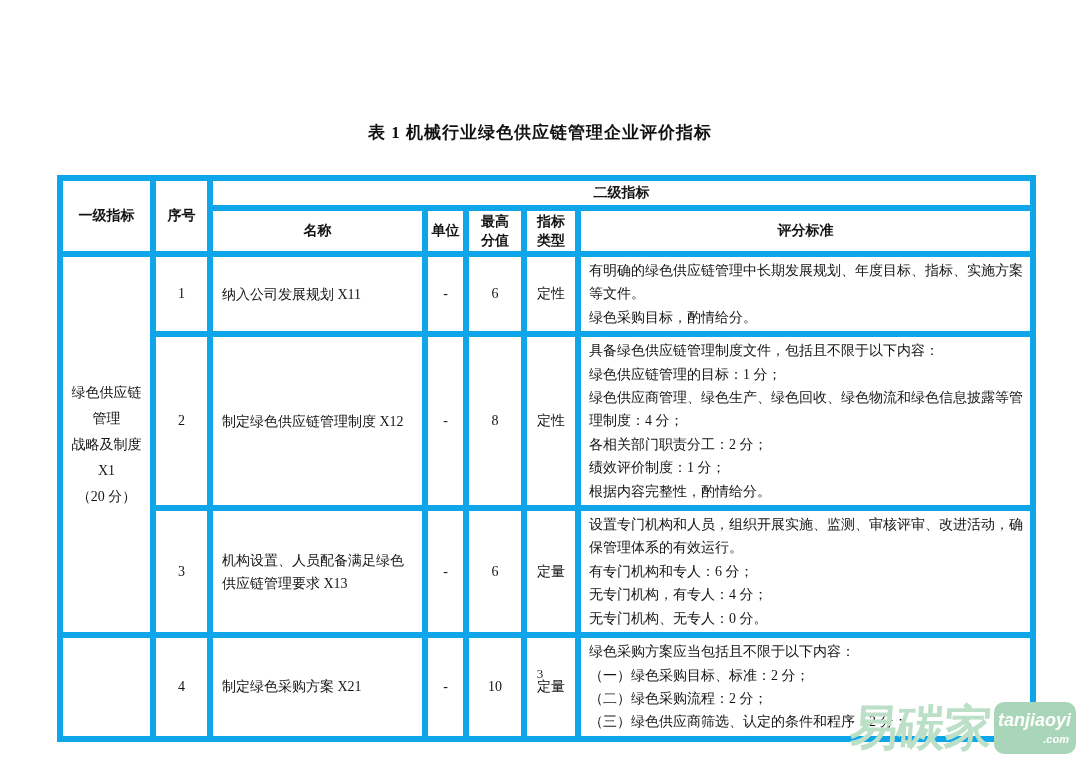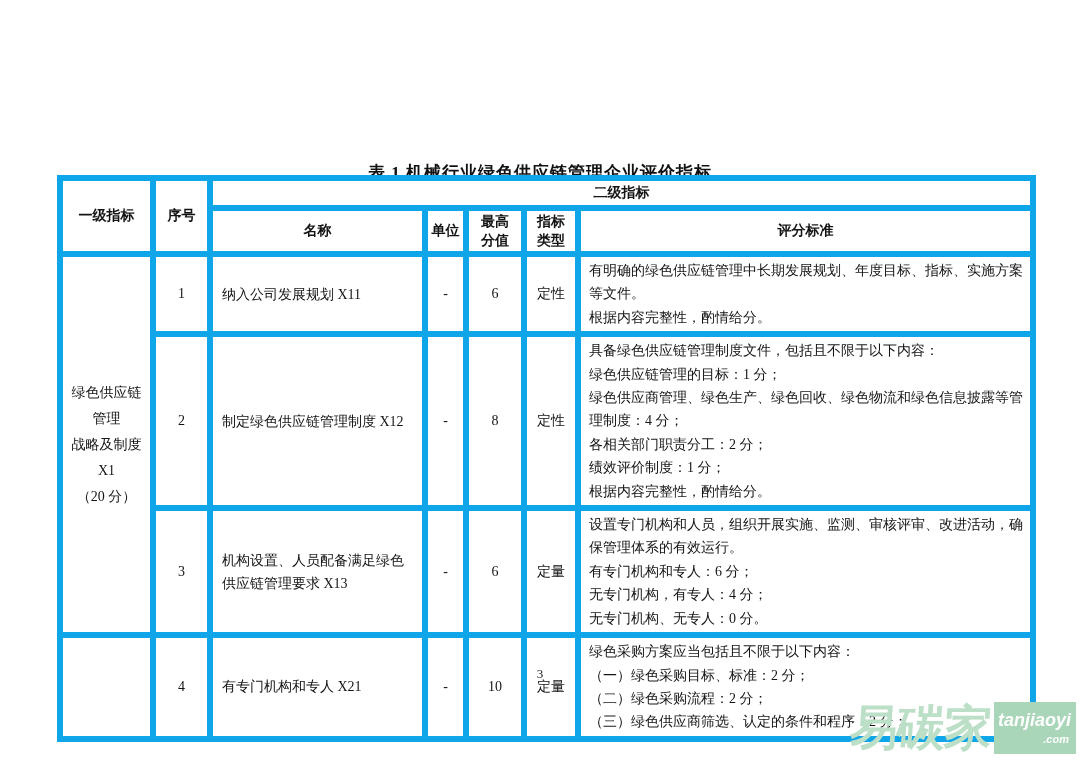--- a/index.html
+++ b/index.html
@@ -11,21 +11,20 @@
     overflow:hidden;
     font-family:"Liberation Serif","DejaVu Serif",serif;
     color:#141414;
   }
   .doc-title {
     position:absolute; top:121px; left:0; width:100%;
     text-align:center;
     font-size:17px; font-weight:bold;
     letter-spacing:1px;
     color:#111;
-    margin-top:40px;
   }
   table.eval {
     position:absolute; left:57px; top:175px;
     width:973px;
     border-collapse:collapse;
     table-layout:fixed;
     border:2px solid #353535;
   }
   table.eval th, table.eval td {
     border:6px solid #0ea5e9;
@@ -72,21 +71,21 @@
     font-weight:bold;
     font-size:48px;
     line-height:62px;
     letter-spacing:-1px;
     transform:skewX(-4deg);
     white-space:nowrap;
   }
   .wm-badge {
     margin-left:3px;
     width:82px; height:52px;
-    border-radius:0;
+    border-radius:10px;
     padding:4px 7px 2px 4px;
     display:flex; flex-direction:column; justify-content:center;
     font-family:"Liberation Sans","DejaVu Sans",sans-serif;
     font-weight:bold; font-style:italic;
   }
   .wm-badge .l1 { font-size:18px; line-height:21px; text-align:center; }
   .wm-badge .l2 { font-size:11px; line-height:17px; text-align:right; }
 </style>
 </head>
 <body>
@@ -126,21 +125,21 @@
 管理
 战略及制度
 X1
 （20 分）</td>
         <td class="center">1</td>
         <td class="name-cell">纳入公司发展规划 X11</td>
         <td class="center">-</td>
         <td class="center">6</td>
         <td class="center">定性</td>
         <td class="criteria-cell pre">有明确的绿色供应链管理中长期发展规划、年度目标、指标、实施方案等文件。
-根据内容完整性，酌情给分。</td>
+绿色采购目标，酌情给分。</td>
       </tr>
 
       <tr class="r2">
         <td class="center">2</td>
         <td class="name-cell">制定绿色供应链管理制度 X12</td>
         <td class="center">-</td>
         <td class="center">8</td>
         <td class="center">定性</td>
         <td class="criteria-cell pre">具备绿色供应链管理制度文件，包括且不限于以下内容：
 绿色供应链管理的目标：1 分；
@@ -158,21 +157,21 @@
         <td class="center">定量</td>
         <td class="criteria-cell pre">设置专门机构和人员，组织开展实施、监测、审核评审、改进活动，确保管理体系的有效运行。
 有专门机构和专人：6 分；
 无专门机构，有专人：4 分；
 无专门机构、无专人：0 分。</td>
       </tr>
 
       <tr class="r4">
         <td class="group-cell"></td>
         <td class="center">4</td>
-        <td class="name-cell">有专门机构和专人 X21</td>
+        <td class="name-cell">制定绿色采购方案 X21</td>
         <td class="center">-</td>
         <td class="center">10</td>
         <td class="center">定量</td>
         <td class="criteria-cell pre">绿色采购方案应当包括且不限于以下内容：
 （一）绿色采购目标、标准：2 分；
 （二）绿色采购流程：2 分；
 （三）绿色供应商筛选、认定的条件和程序：2 分；</td>
       </tr>
     </tbody>
   </table>

